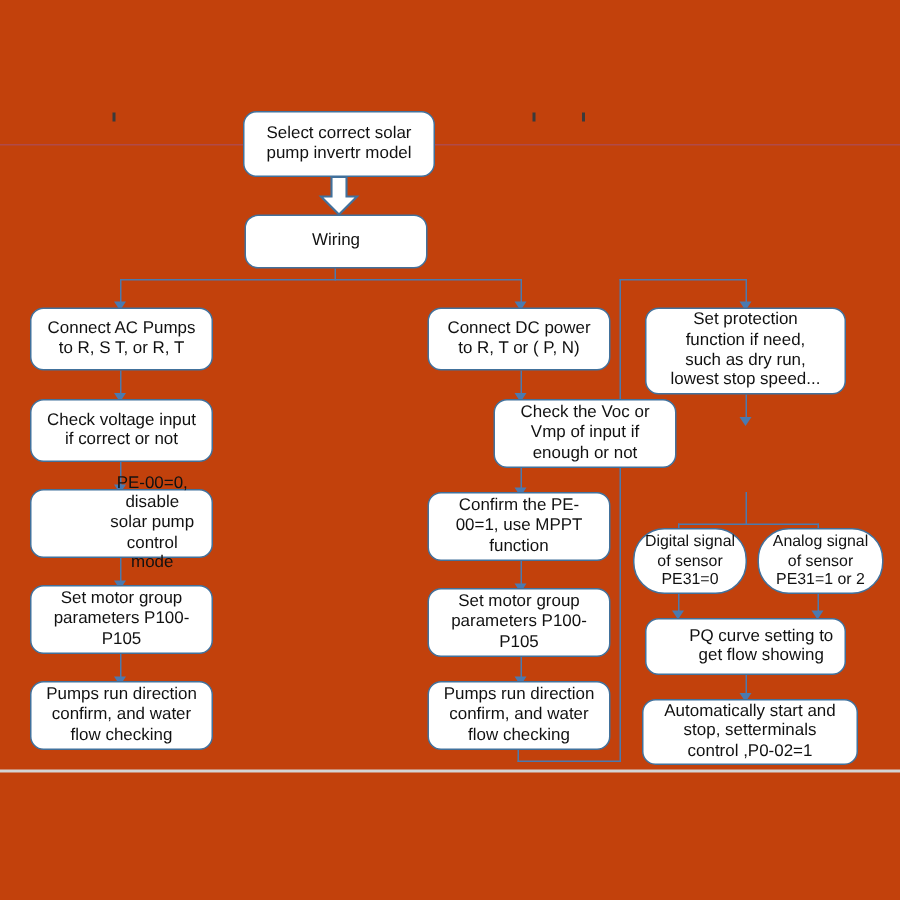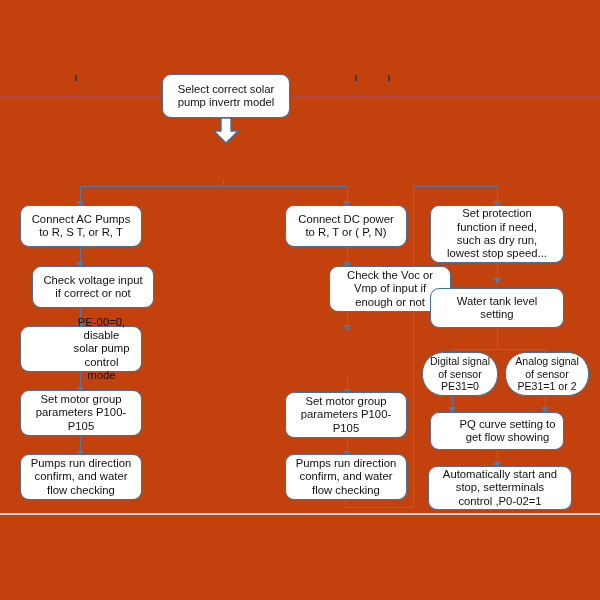--- a/index.html
+++ b/index.html
@@ -95,20 +95,23 @@
 
   <div class="node" style="left:162px; top:74px; width:128px; height:44px;">
     <span>Select correct solar
 pump invertr model</span>
   </div>
 
   <svg class="block-arrow" style="left:210px; top:118px;" width="32" height="26" viewBox="0 0 32 26">
     <polygon points="11,0 21,0 21,13 28,13 16,25 4,13 11,13" fill="#ffffff" stroke="#41719c" stroke-width="1.4"></polygon>
   </svg>
 
+  <div class="node" style="left:163px; top:143px; width:122px; height:36px;">
+    <span>Wiring</span>
+  </div>
 
   <div class="vline" style="left:223px; top:179px; height:8px;"></div>
   <div class="hline" style="left:80px;  top:186px; width:268px;"></div>
 
   <div class="vline" style="left:80px;  top:186px; height:17px;"></div>
   <div class="arrowhead" style="left:76px; top:201px;"></div>
 
   <div class="vline" style="left:347px; top:186px; height:17px;"></div>
   <div class="arrowhead" style="left:343px; top:201px;"></div>
 
@@ -118,21 +121,21 @@
   <div class="arrowhead" style="left:493px; top:201px;"></div>
   <div class="hline" style="left:345px; top:507px; width:69px;"></div>
 
   <div class="node" style="left:20px; top:205px; width:122px; height:42px;">
     <span>Connect  AC Pumps
 to R, S T, or R, T</span>
   </div>
   <div class="vline" style="left:80px; top:247px; height:17px;"></div>
   <div class="arrowhead" style="left:76px; top:262px;"></div>
 
-  <div class="node" style="left:20px; top:266px; width:122px; height:42px;margin-left:12px;">
+  <div class="node" style="left:20px; top:266px; width:122px; height:42px;">
     <span>Check voltage input
 if correct or not</span>
   </div>
   <div class="vline" style="left:80px; top:308px; height:17px;"></div>
   <div class="arrowhead" style="left:76px; top:323px;"></div>
 
   <div class="node" style="left:20px; top:326px; width:122px; height:46px;padding-left:44px;">
     <span>PE-00=0, disable
 solar pump control
 mode</span>
@@ -162,20 +165,25 @@
   <div class="arrowhead" style="left:343px; top:262px;"></div>
 
   <div class="node" style="left:285px; top:266px; width:122px; height:46px;margin-left:44px;">
     <span>Check the Voc or
 Vmp of input if
 enough or not</span>
   </div>
   <div class="vline" style="left:347px; top:312px; height:15px;"></div>
   <div class="arrowhead" style="left:343px; top:325px;"></div>
 
+  <div class="node" style="left:285px; top:328px; width:122px; height:46px;">
+    <span>Confirm the PE-
+00=1, use MPPT
+function</span>
+  </div>
   <div class="vline" style="left:347px; top:374px; height:17px;"></div>
   <div class="arrowhead" style="left:343px; top:389px;"></div>
 
   <div class="node" style="left:285px; top:392px; width:122px; height:46px;">
     <span>Set motor group
 parameters P100-
 P105</span>
   </div>
   <div class="vline" style="left:347px; top:438px; height:15px;"></div>
   <div class="arrowhead" style="left:343px; top:451px;"></div>
@@ -189,24 +197,20 @@
 
   <div class="node" style="left:430px; top:205px; width:134px; height:58px;">
     <span>Set protection
 function if need,
 such as dry run,
 lowest stop speed...</span>
   </div>
   <div class="vline" style="left:497px; top:263px; height:17px;"></div>
   <div class="arrowhead" style="left:493px; top:278px;"></div>
 
-  <div class="node" style="left:430px; top:288px; width:134px; height:40px;">
-    <span>Water tank level
-setting</span>
-  </div>
 
   <div class="vline" style="left:497px; top:328px; height:22px;"></div>
   <div class="hline" style="left:452px; top:349px; width:94px;"></div>
   <div class="vline" style="left:452px; top:349px; height:10px;"></div>
   <div class="arrowhead" style="left:448px; top:357px;"></div>
   <div class="vline" style="left:545px; top:349px; height:10px;"></div>
   <div class="arrowhead" style="left:541px; top:357px;"></div>
 
   <div class="node small" style="left:422px; top:352px; width:76px; height:44px;">
     <span>Digital signal

